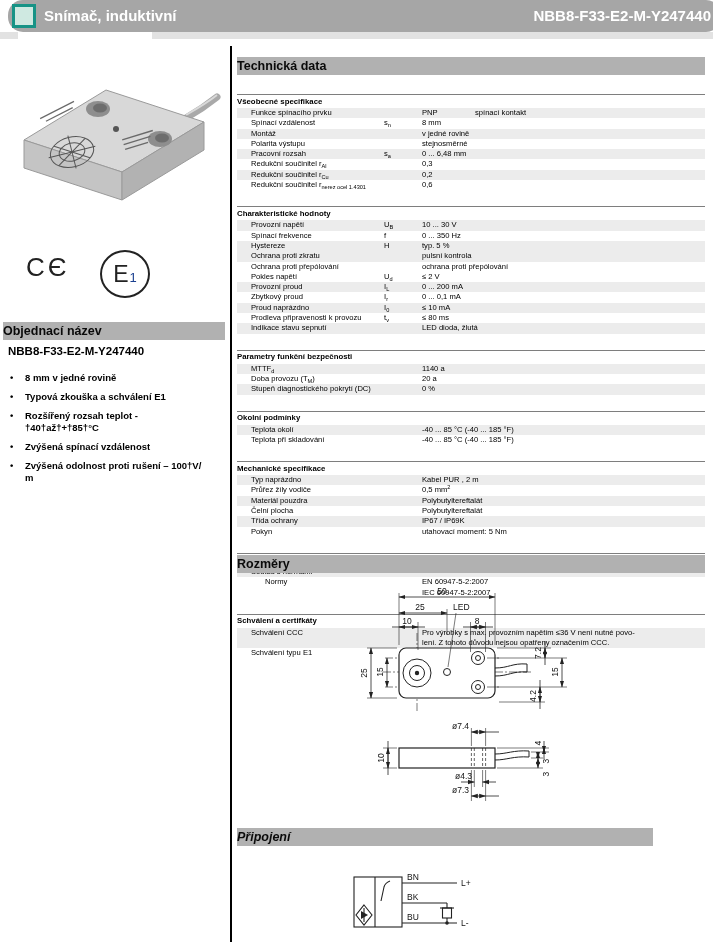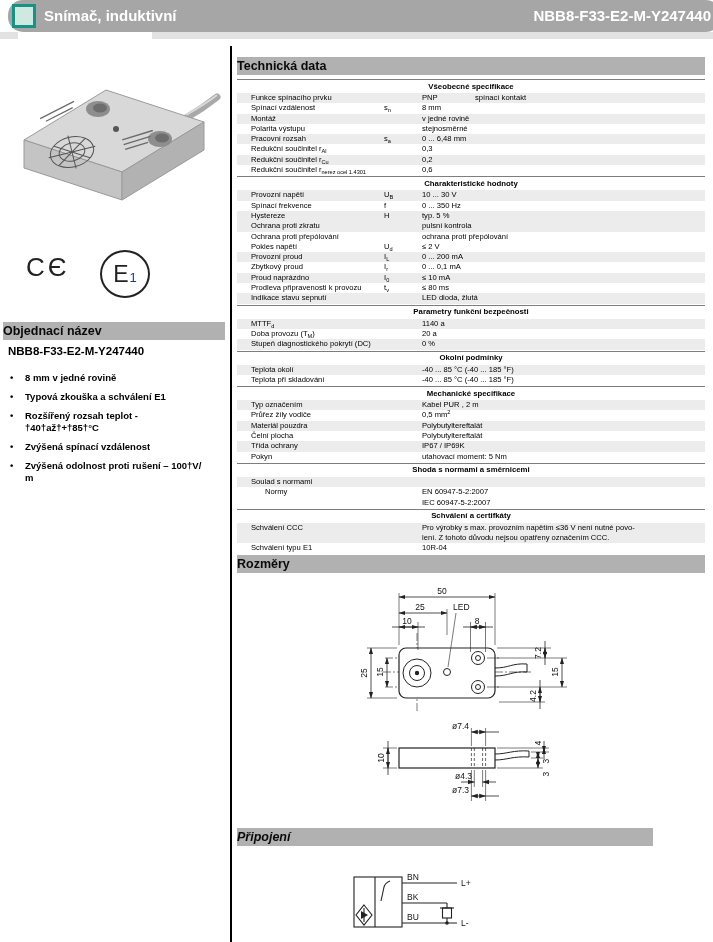--- a/index.html
+++ b/index.html
@@ -25,21 +25,21 @@
           display:flex;align-items:center;justify-content:center;background:#fff;}
   .e1mark .e{font-size:23px;color:#222;}
   .e1mark .one{font-size:13px;color:#1a3f8f;margin-top:7px;margin-left:1px;}
   .ordercode{position:absolute;left:8px;top:345px;font-size:11.5px;font-weight:bold;}
   #features{position:absolute;left:8px;top:372px;width:214px;}
   .feat{position:relative;padding-left:17px;margin-bottom:7px;font-size:9.5px;font-weight:bold;line-height:12px;}
   .feat .blt{position:absolute;left:2px;top:0;}
 
   
   #spec-table{position:absolute;left:237px;top:78px;width:468px;}
-  .tsec{font-size:7.8px;font-weight:bold;border-top:1px solid #7e7e7e;padding:1.5px 0 1.5px 0;margin-top:1px;line-height:10px;text-align:center;}
+  .tsec{font-size:7.8px;font-weight:bold;border-top:1px solid #7e7e7e;padding:1.5px 0 1.5px 0;margin-top:16px;line-height:10px;}
   .trow{display:flex;font-size:7.6px;line-height:10.3px;padding:0 0;gap:8px;}
   .trow.shade{background:#ececec;}
   .tlabel{flex:1;padding-left:14px;}
   .tlabel.ind2{padding-left:28px;}
   .tsym{width:30px;}
   .tval{width:283px;}
   .tv1{display:inline-block;}
   .tv1.w{min-width:53px;}
   sub{font-size:5.6px;vertical-align:-1.5px;line-height:0;}
   sup{font-size:5.6px;vertical-align:3px;line-height:0;}
@@ -239,21 +239,21 @@
         <div class="tsym"></div>
         <div class="tval"><span class="tv1">-40 ... 85 °C (-40 ... 185 °F)</span></div>
       </div>
       <div class="trow">
         <div class="tlabel">Teplota při skladování</div>
         <div class="tsym"></div>
         <div class="tval"><span class="tv1">-40 ... 85 °C (-40 ... 185 °F)</span></div>
       </div>
       <div class="tsec">Mechanické specifikace</div>
       <div class="trow shade">
-        <div class="tlabel">Typ označením</div>
+        <div class="tlabel">Typ naprázdno</div>
         <div class="tsym"></div>
         <div class="tval"><span class="tv1">Kabel PUR , 2 m</span></div>
       </div>
       <div class="trow">
         <div class="tlabel">Průřez žíly vodiče</div>
         <div class="tsym"></div>
         <div class="tval"><span class="tv1">0,5 mm<sup>2</sup></span></div>
       </div>
       <div class="trow shade">
         <div class="tlabel">Materiál pouzdra</div>

